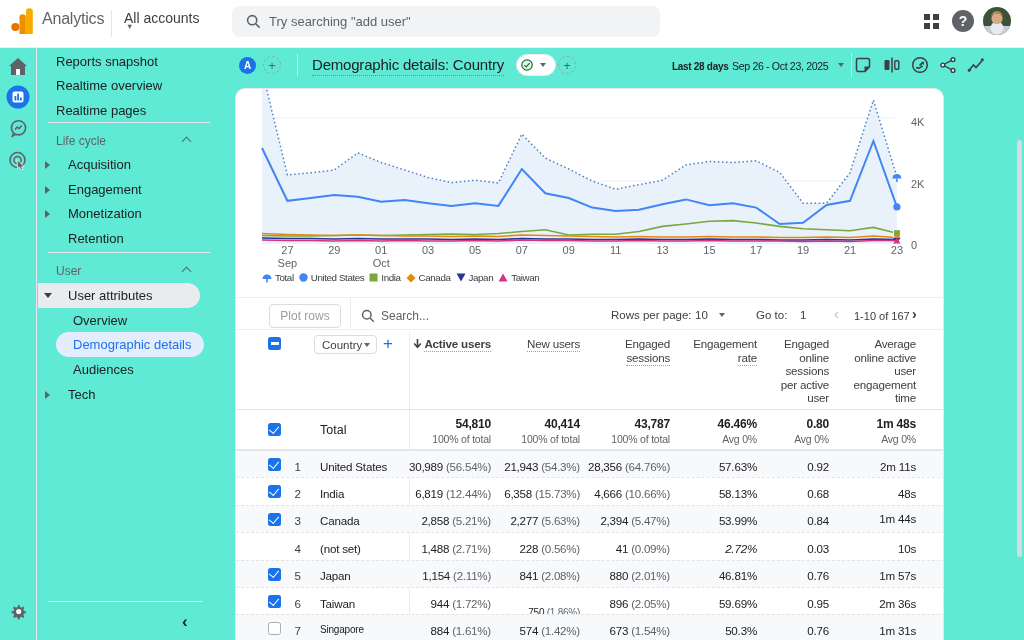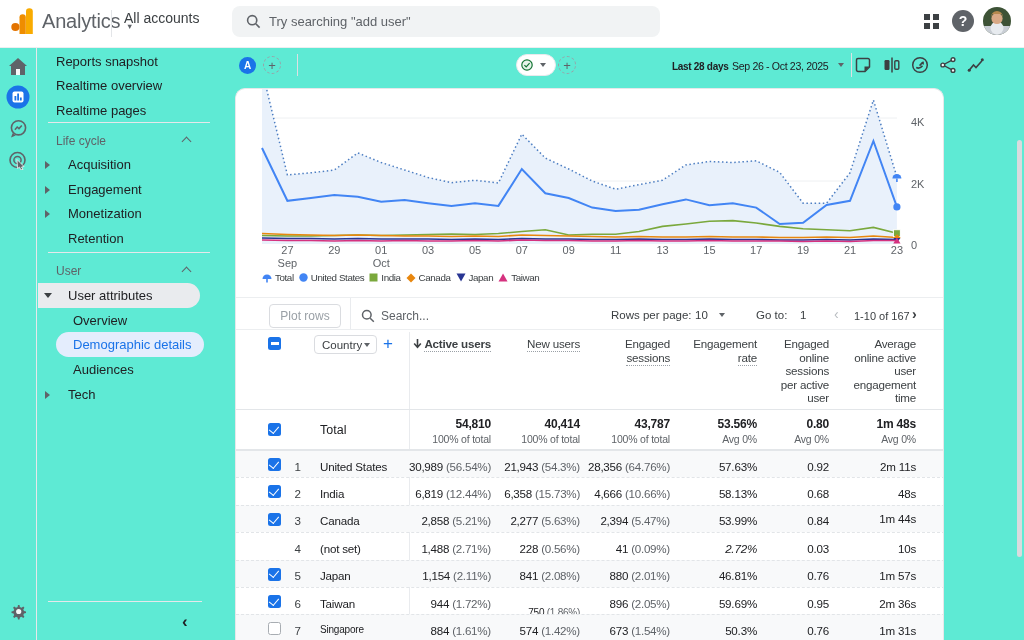--- a/index.html
+++ b/index.html
@@ -3,21 +3,21 @@
 <meta charset="utf-8">
 <style>
   * { margin:0; padding:0; box-sizing:border-box; }
   html,body { width:1024px; height:640px; overflow:hidden; }
   body { font-family:"Liberation Sans", sans-serif; background:#fff; position:relative; }
   .abs { position:absolute; }
 
   
   #topbar { position:absolute; left:0; top:0; width:1024px; height:48px; background:#fff; border-bottom:1px solid #eceef0; z-index:5; }
   #logo { position:absolute; }
-  #brand { position:absolute; left:42px; top:10px; font-size:20px; letter-spacing:-0.2px; color:#5f6368; }
+  #brand { position:absolute; left:42px; top:10px; font-size:16px; letter-spacing:-0.2px; color:#5f6368; }
   #acctdiv { position:absolute; left:111px; top:10px; width:1px; height:27px; background:#e3e5e8; }
   #allacct { position:absolute; left:124px; top:10px; font-size:14px; color:#3c4043;text-align:center; }
   #acctcaret { position:absolute; left:126px; top:22px; color:#5f6368; font-size:7.5px; }
   #searchbar { position:absolute; left:232px; top:6px; width:428px; height:31px; background:#f1f3f4; border-radius:8px; }
   #searchbar .stext { position:absolute; left:37px; top:8px; font-size:13px; color:#5f6368; }
 
   
   #shell { position:absolute; left:0; top:48px; width:1024px; height:592px; background:#5eead4; }
 
   
@@ -158,20 +158,21 @@
   <div class="abs" style="left:56px; top:284px; width:148px; height:25px; background:#e4edfd; border-radius:13px;"></div>
   <div class="nav" style="left:73px; top:289px; color:#1a73e8;">Demographic details</div>
   <div class="nav" style="left:73px; top:314px">Audiences</div>
   <div class="tri" style="left:45px; top:343px; border-left:5px solid #5f6368; border-top:4px solid transparent; border-bottom:4px solid transparent;"></div>
   <div class="nav" style="left:68px; top:339px">Tech</div>
   <div class="abs" style="left:182px; top:564px; font-size:17px; color:#202124; font-weight:bold;">‹</div>
 
   <div class="hdr" style="left:239px; top:9px; width:17px; height:17px; border-radius:50%; background:#1a73e8; color:#fff; font-size:10px; font-weight:bold; text-align:center; line-height:17px;">A</div>
   <div class="hdr" style="left:263px; top:8px; width:18px; height:18px; border-radius:50%; border:1px dashed #9aa0a6; color:#5f6368; font-size:13px; text-align:center; line-height:17px;">+</div>
   <div class="hdr" style="left:297px; top:6px; width:1px; height:22px; background:#dde0e3;"></div>
+  <div class="hdr" style="left:312px; top:8px; font-size:15px; letter-spacing:-0.2px; color:#202124; border-bottom:1px dotted #80868b; padding-bottom:2px;">Demographic details: Country</div>
   <div class="hdr" style="left:516px; top:6px; width:40px; height:22px; background:#fff; border:1px solid #e8eaed; border-radius:11px;"></div>
   <svg class="hdr" style="left:521px; top:11px" width="12" height="12" viewBox="0 0 12 12">
     <circle cx="6" cy="6" r="5.2" fill="#e6f4ea" stroke="#137333" stroke-width="1.2"></circle>
     <path d="M3.4 6.2 L5.2 8 L8.6 4.2" fill="none" stroke="#137333" stroke-width="1.2"></path>
   </svg>
   <div class="tri hdr" style="left:540px; top:15px; border-top:4px solid #5f6368; border-left:3.5px solid transparent; border-right:3.5px solid transparent;"></div>
   <div class="hdr" style="left:558px; top:8px; width:18px; height:18px; border-radius:50%; border:1px dashed #9aa0a6; color:#5f6368; font-size:13px; text-align:center; line-height:17px;">+</div>
 
   <div class="hdr" style="left:672px; top:12.5px; font-size:10px; font-weight:bold; color:#202124; letter-spacing:-0.3px;">Last 28 days</div>
   <div class="hdr" style="left:732px; top:12px; font-size:10.6px; color:#202124; letter-spacing:-0.35px;">Sep 26 - Oct 23, 2025</div>
@@ -326,21 +327,21 @@
 
       <div class="row" style="top:77px;height:41px;border-top:1px solid #e3e6e9;border-bottom:1px solid #e3e6e9;">
         <div class="cb on" style="top:13px"></div>
         <div class="cell" style="left:84px;top:13px;font-size:12.5px;">Total</div>
         <div class="cell num" style="right:454px;top:7px;font-size:12px;font-weight:bold;letter-spacing:-0.2px;">54,810</div>
         <div class="cell num grey" style="right:454px;top:22.5px;font-size:10.5px;letter-spacing:-0.2px;">100% of total</div>
         <div class="cell num" style="right:365px;top:7px;font-size:12px;font-weight:bold;letter-spacing:-0.2px;">40,414</div>
         <div class="cell num grey" style="right:365px;top:22.5px;font-size:10.5px;letter-spacing:-0.2px;">100% of total</div>
         <div class="cell num" style="right:275px;top:7px;font-size:12px;font-weight:bold;letter-spacing:-0.2px;">43,787</div>
         <div class="cell num grey" style="right:275px;top:22.5px;font-size:10.5px;letter-spacing:-0.2px;">100% of total</div>
-        <div class="cell num" style="right:188px;top:7px;font-size:12px;font-weight:bold;letter-spacing:-0.2px;">53.56%</div>
+        <div class="cell num" style="right:188px;top:7px;font-size:12px;font-weight:bold;letter-spacing:-0.2px;">46.46%</div>
         <div class="cell num grey" style="right:188px;top:22.5px;font-size:10.5px;letter-spacing:-0.2px;">Avg 0%</div>
         <div class="cell num" style="right:116px;top:7px;font-size:12px;font-weight:bold;letter-spacing:-0.2px;">0.80</div>
         <div class="cell num grey" style="right:116px;top:22.5px;font-size:10.5px;letter-spacing:-0.2px;">Avg 0%</div>
         <div class="cell num" style="right:29px;top:7px;font-size:12px;font-weight:bold;letter-spacing:-0.2px;">1m 48s</div>
         <div class="cell num grey" style="right:29px;top:22.5px;font-size:10.5px;letter-spacing:-0.2px;">Avg 0%</div>
       </div>
       <div class="row" style="top:118.0px;height:27.4px;background:#f8f9fa;border-top:1px solid #e3e6e9;">
         <div class="cb on" style="top:7px"></div>
         <div class="cell num" style="right:644px;top:8.5px;font-size:11.6px;color:#3c4043;">1</div>
         <div class="cell" style="left:84px;top:8.5px;font-size:11.6px;letter-spacing:-0.2px;">United States</div>

